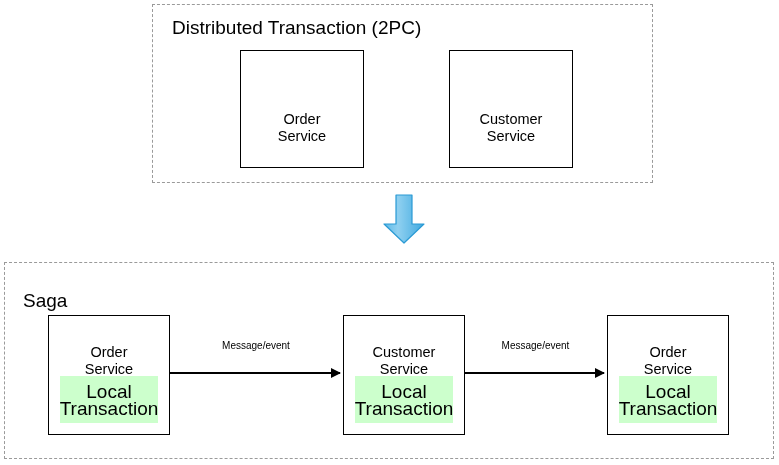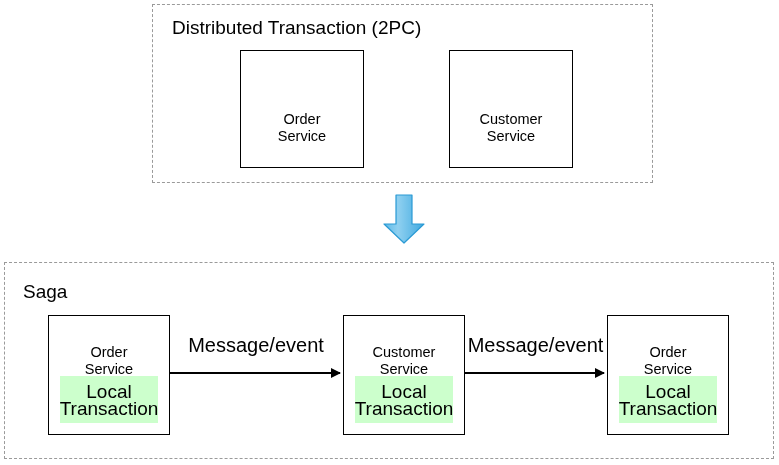--- a/index.html
+++ b/index.html
@@ -81,21 +81,21 @@
     top: -4px;
     width: 0;
     height: 0;
     border-top: 5px solid transparent;
     border-bottom: 5px solid transparent;
     border-left: 10px solid #000000;
   }
   .flow-label {
     position: absolute;
     text-align: center;
-    font-size: 20px;
+    font-size: 10px;
     line-height: 17px;
     color: #000000;
     white-space: nowrap;
   }
 
   
   .big-arrow {
     position: absolute;
   }
 </style>
@@ -124,21 +124,21 @@
           <stop offset="35%" stop-color="#8fd0f0"></stop>
           <stop offset="100%" stop-color="#3fa9e0"></stop>
         </linearGradient>
       </defs>
       <polygon points="14,1 30,1 30,30 42,30 22,49 2,30 14,30" fill="url(#arrGrad)" stroke="#2a9ad4" stroke-width="1.2" stroke-linejoin="round"></polygon>
     </svg>
   </div>
 
   <div class="group" style="left:4px; top:262px; width:770px; height:197px;"></div>
 
-  <div class="group-title" style="left:23px; top:281px;">Saga</div>
+  <div class="group-title" style="left:23px; top:290px;">Saga</div>
 
   <div class="service-box" style="left:48px; top:315px; width:122px; height:120px;"></div>
   <div class="service-label" style="left:48px; top:325px; width:122px;">Order
 Service</div>
   <div class="local-txn" style="left:60px; top:376px; width:98px; height:47px;">Local
 Transaction</div>
 
   <div class="flow-arrow" style="left:170px; top:372px; width:170px;"></div>
   <div class="flow-label" style="left:170px; top:337px; width:172px;">Message/event</div>
 

